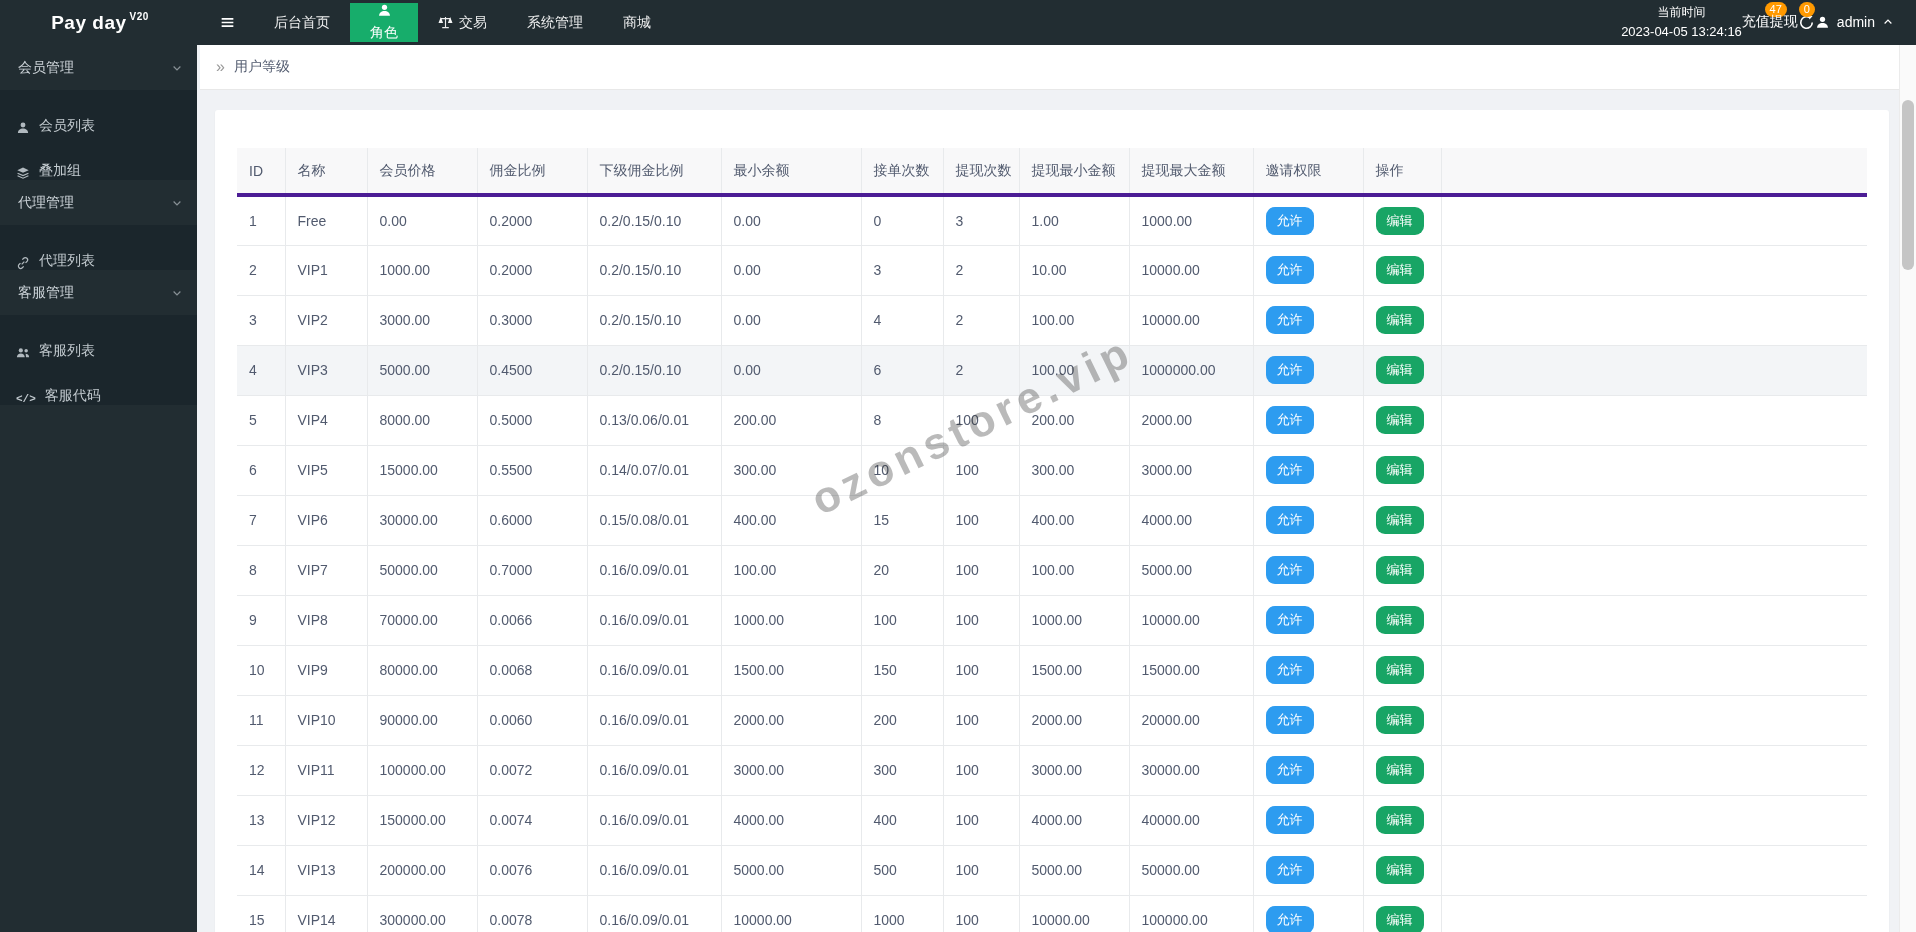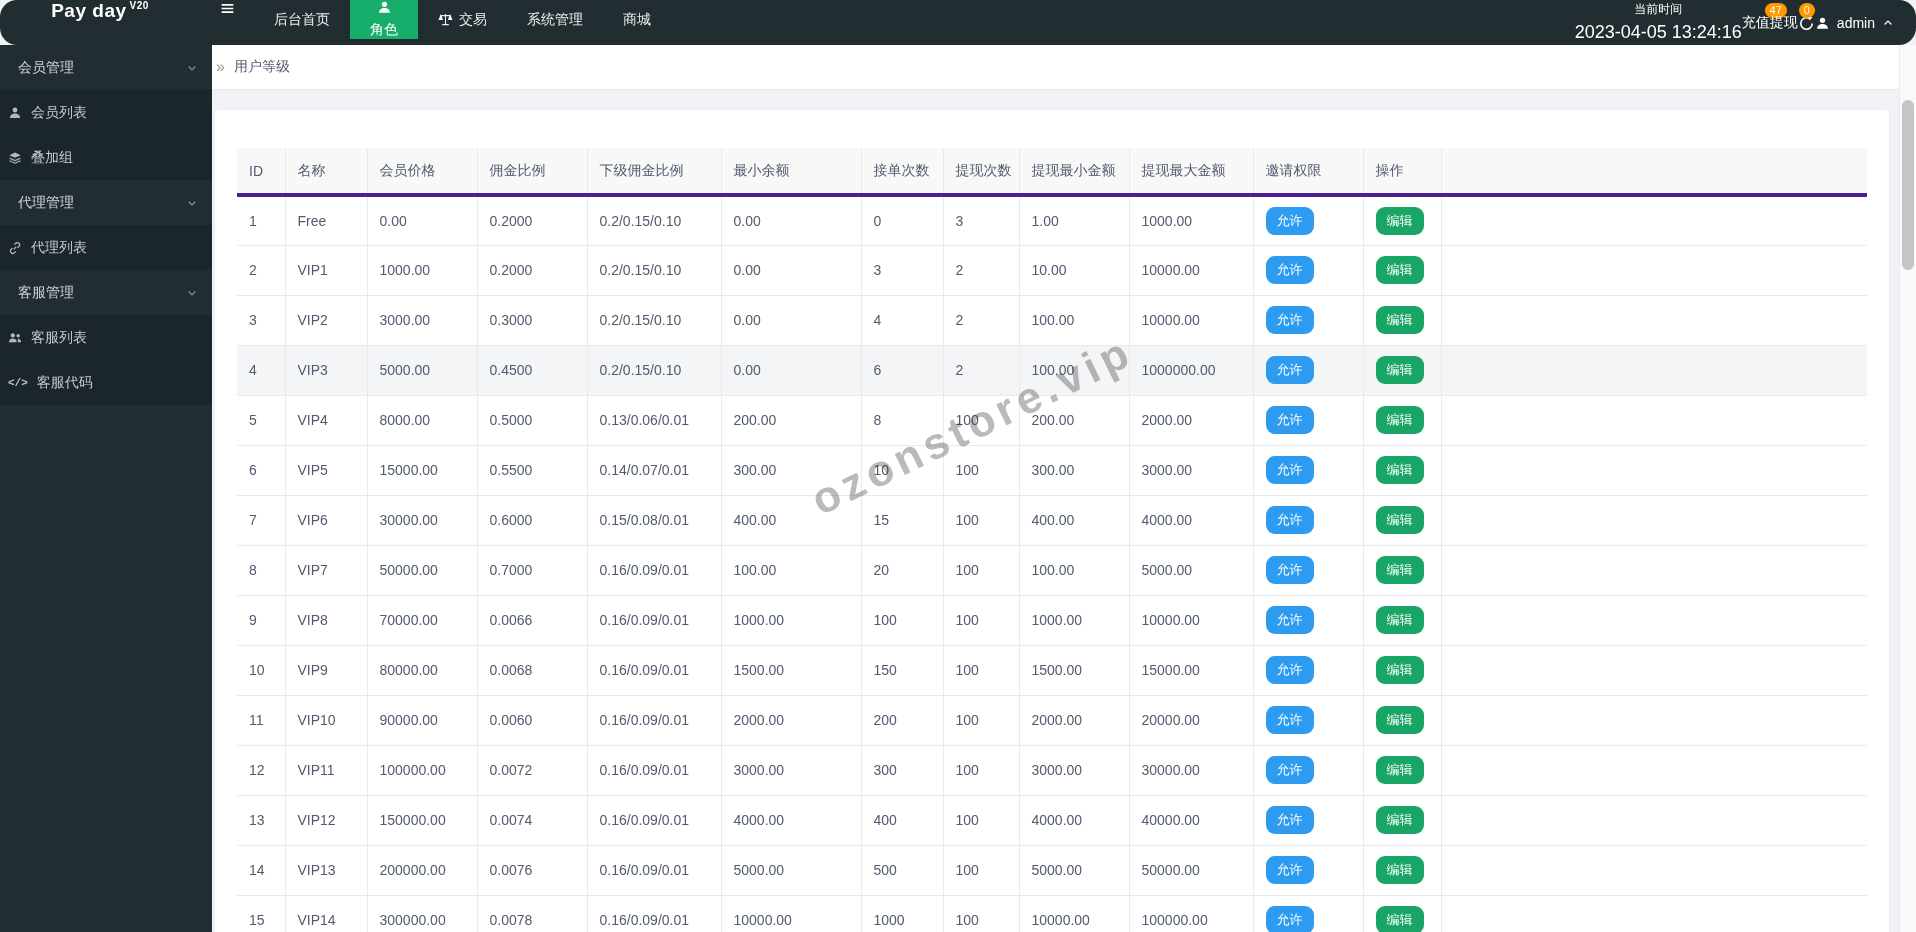--- a/index.html
+++ b/index.html
@@ -4,42 +4,42 @@
 <style>
   * { margin:0; padding:0; box-sizing:border-box; }
   html,body { width:1916px; height:932px; overflow:hidden; }
   body { position:relative; background:#f0f2f5; font-family:"Liberation Sans","DejaVu Sans",sans-serif; color:#515a6e; }
   a { text-decoration:none; color:inherit; }
   svg { display:block; }
   .ic { width:15px; height:15px; }
   .ic-lg { width:17px; height:17px; }
 
   
-  .topbar { position:absolute; top:0; left:0; right:0; height:45px; background:#222d32; color:#fff; display:flex; align-items:flex-start; z-index:6;border-radius:17px; }
+  .topbar { position:absolute; top:0; left:0; right:0; height:45px; background:#222d32; color:#fff; display:flex; align-items:center; z-index:6; }
   .logo { width:200px; display:flex; align-items:center; justify-content:center; font-size:19px; font-weight:bold; letter-spacing:.5px; }
   .logo .ver { font-size:10px; font-weight:bold; margin-left:3px; transform:translateY(-6px); }
   .hamburger { width:54px; display:flex; align-items:center; justify-content:center; cursor:pointer; color:#fff; }
   .topnav { display:flex; align-items:stretch; }
   .nav-item { display:flex; align-items:center; gap:6px; padding:0 20px; font-size:14px; color:rgba(255,255,255,.92); cursor:pointer; }
   .nav-item.active { background:#17ad6b; color:#fff;flex-direction:column; }
   .topbar-right { margin-left:auto; display:flex; align-items:center; padding-right:22px; }
   .time-block { text-align:center; line-height:1.55; }
   .time-label { font-size:12px; }
-  .time-val { font-size:18px; }
+  .time-val { font-size:13px; }
   .badge-item { position:relative; font-size:14px; cursor:pointer; }
   .badge { position:absolute; top:-11px; right:-17px; background:#ff9900; color:#fff; font-size:11px; line-height:1; padding:2px 5px; border-radius:8px; min-width:16px; text-align:center; }
   .refresh-btn { cursor:pointer; color:#fff; }
   .admin-block { display:flex; align-items:center; gap:7px; font-size:14px; cursor:pointer; }
   .admin-block .chev-up { width:12px; height:12px; }
 
   
-  .sidebar { position:absolute; top:45px; left:0; bottom:0; width:212px; background:#222d32; z-index:5; }
+  .sidebar { position:absolute; top:45px; left:0; bottom:0; width:197px; background:#222d32; z-index:5; }
   .menu-group { height:45px; padding:0 18px; display:flex; align-items:center; color:#ccd3d8; font-size:14px; position:relative; cursor:pointer; }
   .menu-group .chev { position:absolute; right:14px; width:12px; height:12px; opacity:.6; }
-  .menu-item { height:45px; padding:0 8px; display:flex; align-items:center; gap:9px; background:#1b262c; color:#c2cacf; font-size:14px; cursor:pointer; }
+  .menu-item { height:45px; padding:0 16px; display:flex; align-items:flex-end; gap:9px; background:#1b262c; color:#c2cacf; font-size:14px; cursor:pointer; }
   .menu-item .ic { width:14px; height:14px; opacity:.9; }
   .menu-item.active { background:#17ad6b; color:#fff; }
   .code-glyph { font-family:"Liberation Mono","DejaVu Sans Mono",monospace; font-size:11px; font-weight:bold; }
 
   
   .breadcrumb-bar { position:absolute; top:45px; left:200px; right:17px; height:45px; background:#fff; border-bottom:1px solid #e8e8e8; display:flex; align-items:center; gap:9px; padding:0 16px; z-index:2; }
   .crumb-sep { color:#999; font-size:16px; }
   .crumb-title { color:#515a6e; font-size:14px; }
 
   

